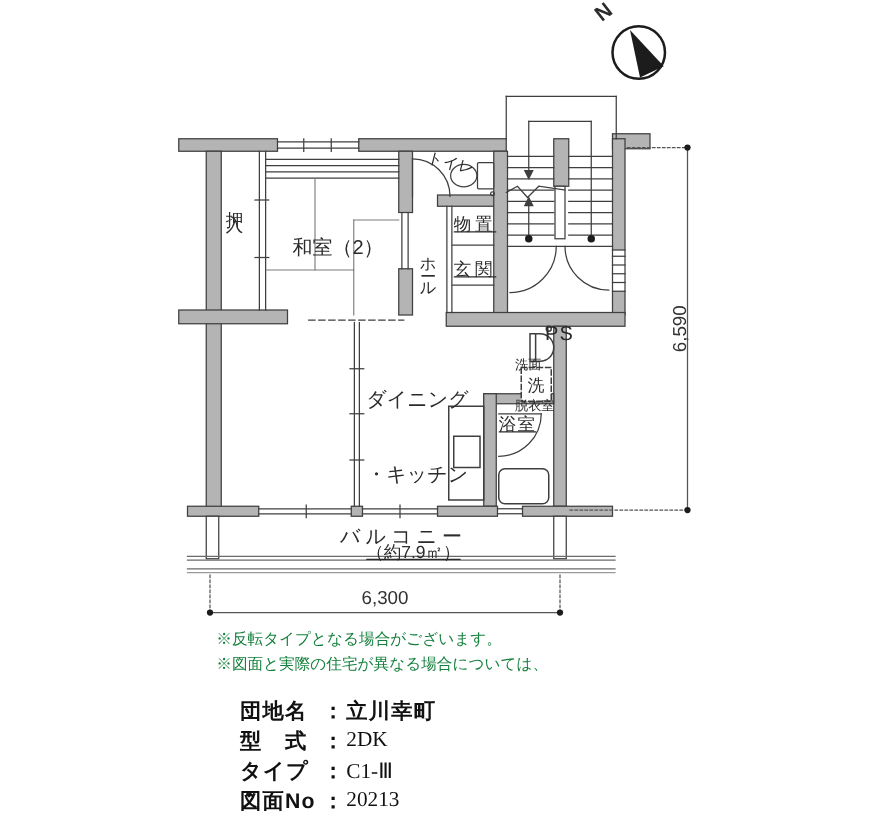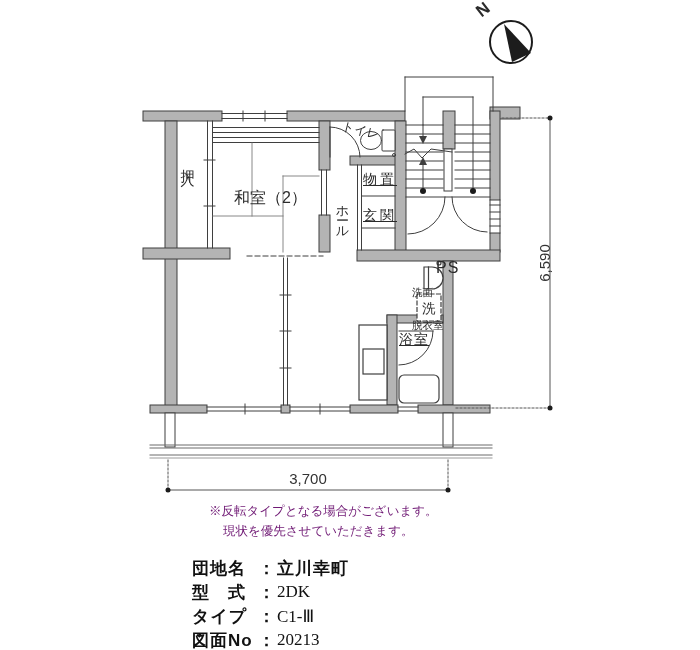--- a/index.html
+++ b/index.html
@@ -5,21 +5,21 @@
   html,body{margin:0;padding:0;background:#fff;}
   .canvas{position:relative;width:700px;height:650px;background:#fff;overflow:hidden;
           font-family:"Liberation Sans",sans-serif;color:#222;}
   svg{position:absolute;left:0;top:0;}
   .lbl{position:absolute;white-space:pre;color:#2b2b2b;}
   .vert{writing-mode:vertical-rl;text-orientation:upright;letter-spacing:3px;}
   .room{font-size:16px;}
   .small{font-size:14px;text-decoration:underline;}
   .tiny{font-size:10.5px;line-height:11px;}
   .dim{font-size:15px;color:#333;}
-  .notes{position:absolute;left:173px;top:501px;font-size:12.5px;line-height:20px;color:#701a75;margin-left:36px;}
+  .notes{position:absolute;left:173px;top:501px;font-size:12.5px;line-height:20px;color:#15803d;}
   .notes .indent{padding-left:14px;}
   .info{position:absolute;left:192px;top:556px;font-size:17px;color:#111;}
   .info .row{display:flex;height:24px;align-items:center;}
   .info .ilabel{display:inline-block;min-width:64px;font-weight:600;letter-spacing:1px;}
   .info .sep{font-weight:600;padding:0 2px;}
   .info .ival{font-family:Liberation Serif, serif;letter-spacing:0px;font-size:17px;}
   .north{position:absolute;left:477px;top:0px;font-size:17px;font-weight:600;
          transform:rotate(-38deg);transform-origin:center;}
   .rot90{transform:rotate(-90deg);transform-origin:center;text-align:center;}
 </style>
@@ -216,29 +216,35 @@
   <div class="lbl small" style="left:363px;top:207px;letter-spacing:3px;">玄関</div>
   <div class="lbl" style="left:436px;top:235px;font-size:16px;letter-spacing:1px;margin-top:24px;">PS</div>
 
   <div class="lbl tiny" style="left:412px;top:265px;">
     <div>洗面</div>
     <div>脱衣室</div>
   </div>
   <div class="lbl" style="left:422px;top:300px;font-size:13.5px;">洗</div>
   <div class="lbl small" style="left:399px;top:331px;letter-spacing:1px;text-align:center;">浴室</div>
 
-
-
-
-  <div class="lbl dim" style="left:258px;top:470px;width:100px;text-align:center;">3,700</div>
+  <div class="lbl" style="left:293px;top:271px;line-height:20px;">
+    <div class="room">ダイニング</div>
+    <div class="room">・キッチン</div>
+    <div class="small">（約7.9㎡）</div>
+  </div>
+
+
+  <div class="lbl room" style="left:272px;top:419px;letter-spacing:4px;">バルコニー</div>
+
+  <div class="lbl dim" style="left:258px;top:470px;width:100px;text-align:center;">6,300</div>
   <div class="lbl dim rot90" style="left:514px;top:255px;width:60px;height:16px;">6,590</div>
 
   <div class="notes">
     <div>※反転タイプとなる場合がございます。</div>
-    <div class="indent">現状を優先させていただきます。</div>
+    <div>※図面と実際の住宅が異なる場合については、</div>
   </div>
 
   <div class="info">
     <div class="row">
       <span class="ilabel">団地名</span>
         <span class="sep">：</span>
         <span class="ilabel" style="min-width:0;">立川幸町</span>
     </div>
     <div class="row">
       <span class="ilabel">型　式</span>

